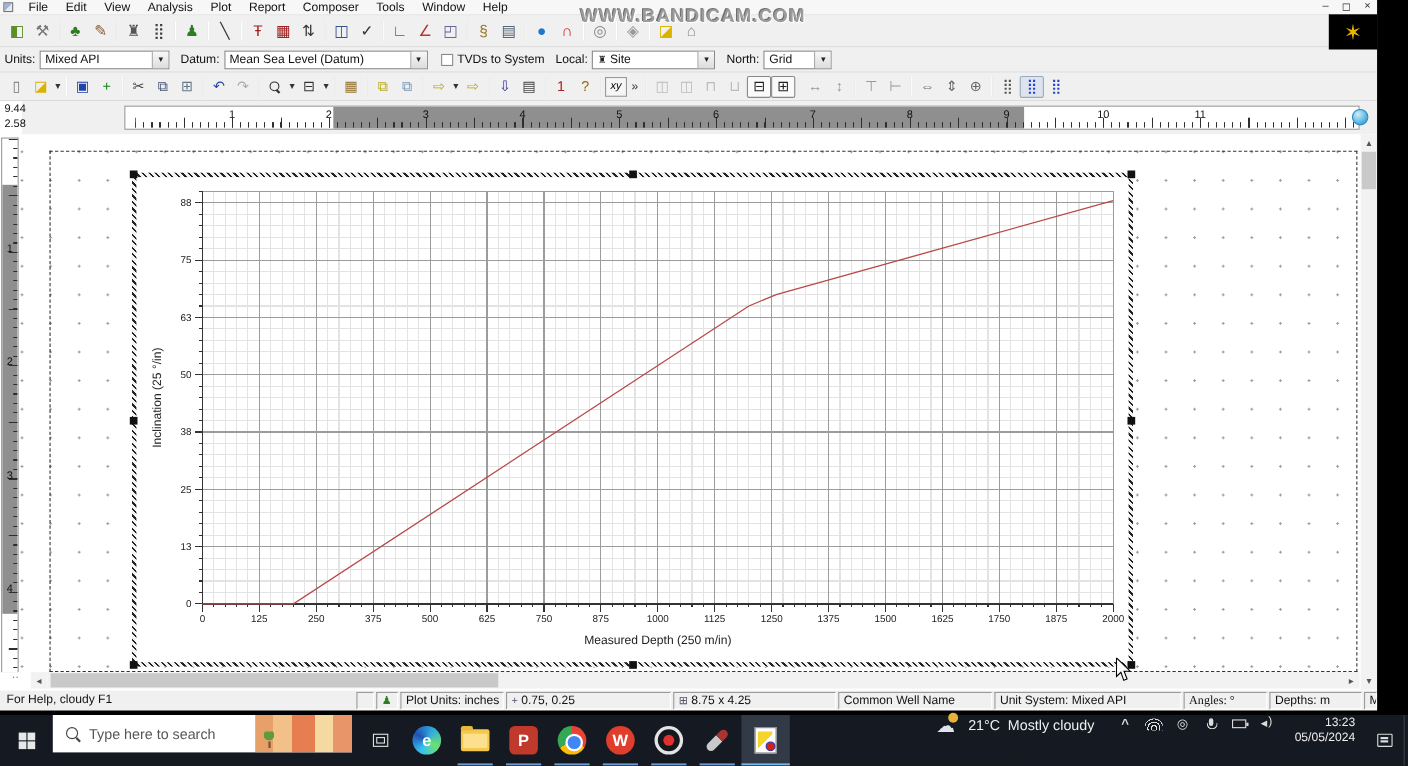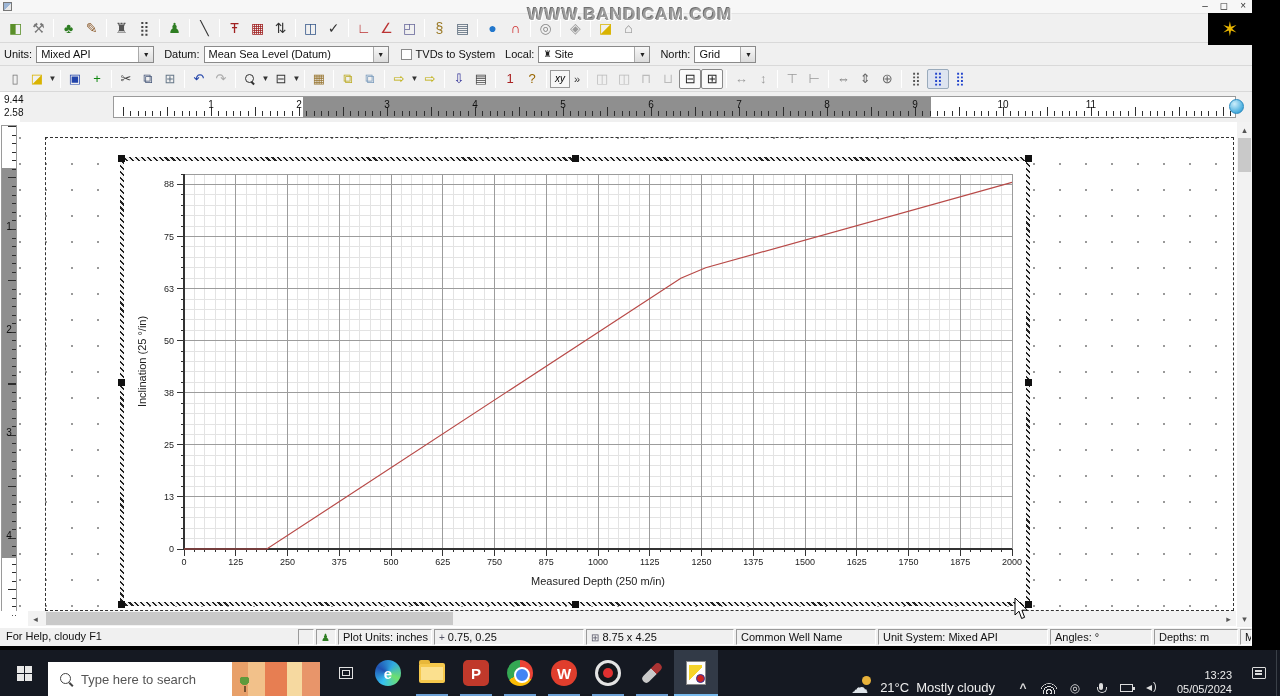--- a/index.html
+++ b/index.html
@@ -118,21 +118,21 @@
   
   .watermark { position:absolute; left:630px; top:5px; transform:translateX(-50%);
     font-size:17px; font-weight:bold; letter-spacing:1px; color:#9c9c9c; text-transform:uppercase;
     text-shadow:1px 1px 0 #fff,-1px -1px 0 #6e6e6e,0 0 2px #fff; z-index:6; }
 
   .right-black { position:absolute; left:1252px; top:0; width:28px; height:650px; background:#000; }
   .black-strip { position:absolute; left:0; top:646px; width:1280px; height:4px; background:#000; }
 
   
   .taskbar { position:absolute; left:0; top:650px; width:1280px; height:46px; background:#151922;
-    display:flex; align-items:flex-end; color:#eee; }
+    display:flex; align-items:flex-start; color:#eee; }
   .start-button { width:48px; height:100%; display:flex; align-items:center; justify-content:center; }
   .winlogo { width:15px; height:15px; display:grid; grid-template-columns:7px 7px; grid-template-rows:7px 7px; gap:1px; }
   .winlogo i { background:#e8e8e8; }
   .tb-search { width:272px; height:34px; background:#fff; display:flex; align-items:center;
     color:#555; font-size:13px; position:relative; overflow:hidden; }
   .searchmag { position:relative; width:13px; height:13px; margin:0 8px 0 12px; }
   .searchmag::before { content:""; position:absolute; left:0; top:0; width:9px; height:9px;
     border:1.7px solid #444; border-radius:50%; }
   .searchmag::after { content:""; position:absolute; left:9.5px; top:9.5px; width:4.5px; height:2px;
     background:#444; transform:rotate(45deg); transform-origin:0 0; }
@@ -200,20 +200,32 @@
   .show-desktop { width:4px; height:100%; border-left:1px solid #3a4048; }
 </style>
 </head>
 <body>
 
 <div id="app">
   <div class="window">
 
     <div class="menubar">
       <span class="appicon"></span>
+      <div id="menuItems" style="display:flex;">
+          <span class="menu-item">File</span>
+          <span class="menu-item">Edit</span>
+          <span class="menu-item">View</span>
+          <span class="menu-item">Analysis</span>
+          <span class="menu-item">Plot</span>
+          <span class="menu-item">Report</span>
+          <span class="menu-item">Composer</span>
+          <span class="menu-item">Tools</span>
+          <span class="menu-item">Window</span>
+          <span class="menu-item">Help</span>
+        </div>
       <div class="wincontrols">
         <span>–</span>
         <span>◻</span>
         <span>×</span>
       </div>
     </div>
 
     <div class="toolbar1" id="toolbar1">
         <div class="tb-btn">
           <span style="color: rgb(90, 143, 41);">◧</span>
@@ -822,21 +834,21 @@
       <div class="sb-box" style="width:148px;">
         <span class="sb-ic" style="color:#556;">⊞</span>
         <span>8.75 x 4.25</span>
       </div>
       <div class="sb-box" style="width:140px;">
         <span>Common Well Name</span>
       </div>
       <div class="sb-box" style="width:170px;">
         <span>Unit System: Mixed API</span>
       </div>
-      <div class="sb-box" style="width:102px;">
+      <div class="sb-box" style="width:76px;font-family:Liberation Serif, serif;">
         <span>Angles: °</span>
       </div>
       <div class="sb-box" style="width:84px;">
         <span>Depths: m</span>
       </div>
       <div class="sb-box" style="width:12px;">
         <span>M</span>
       </div>
     </div>
   </div>

